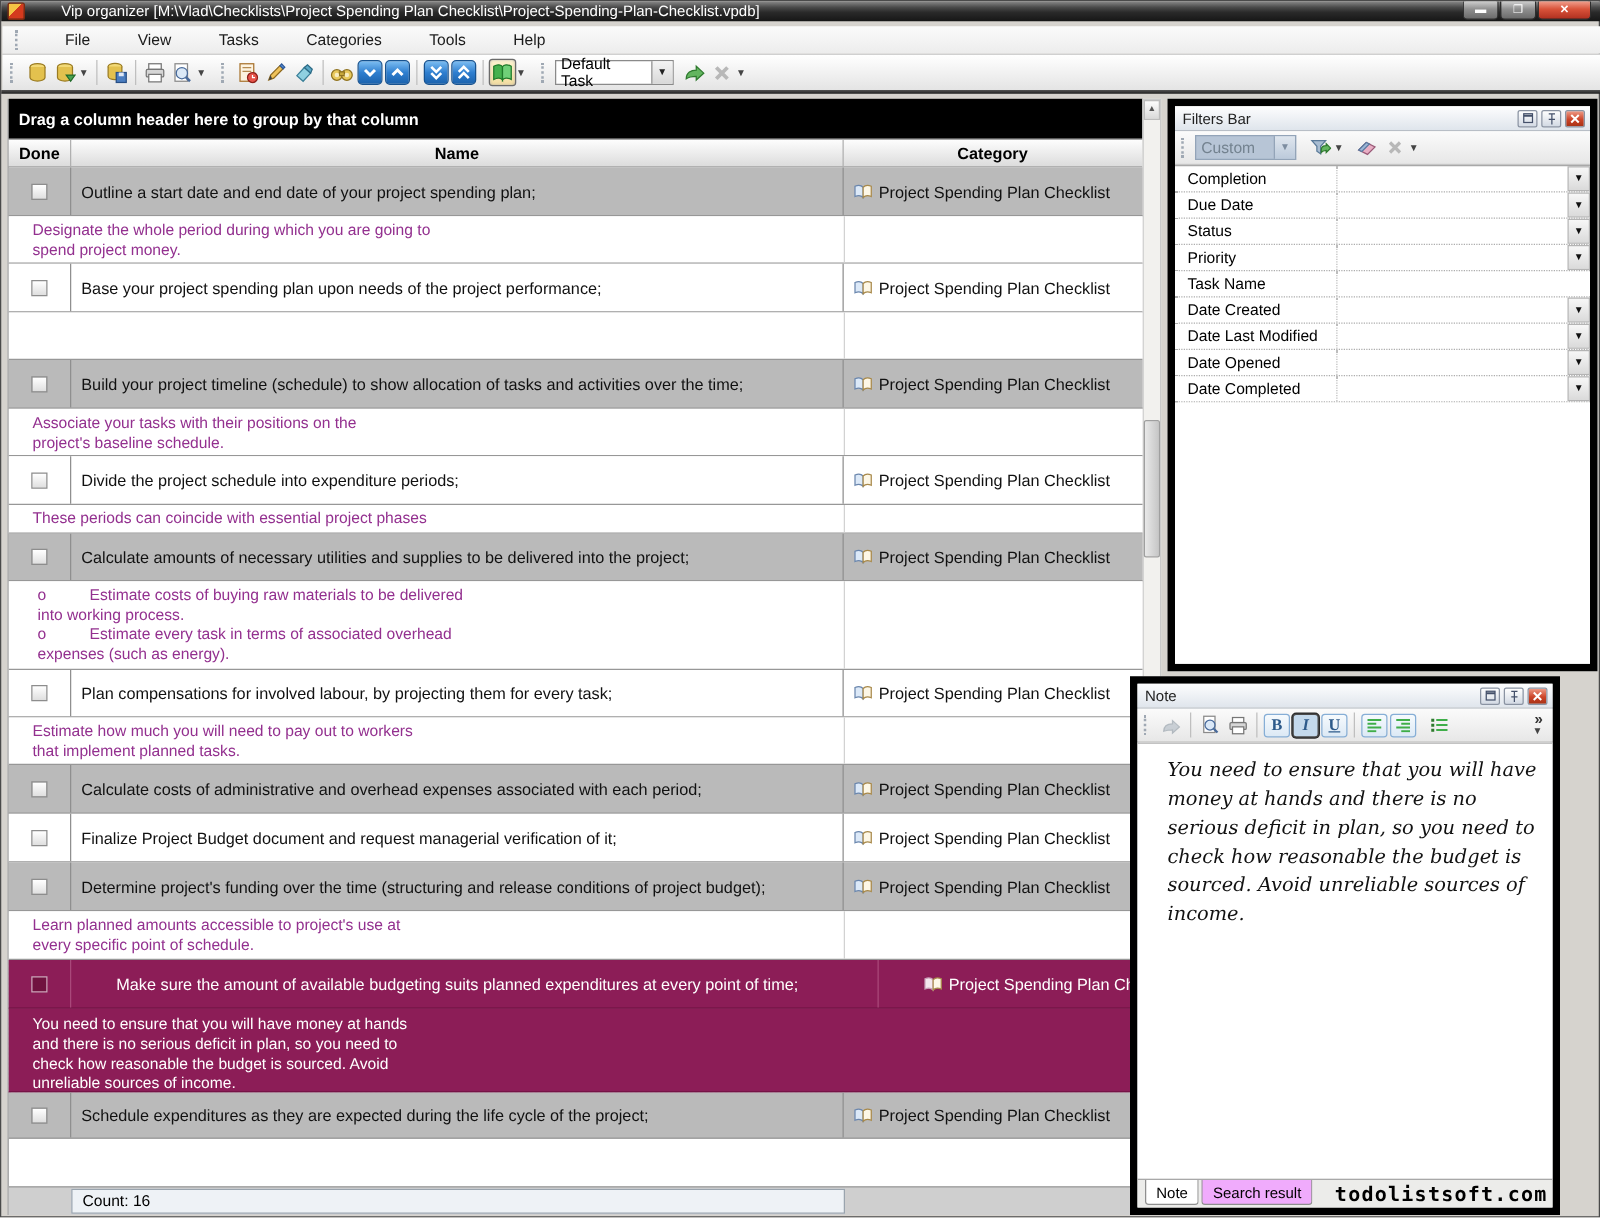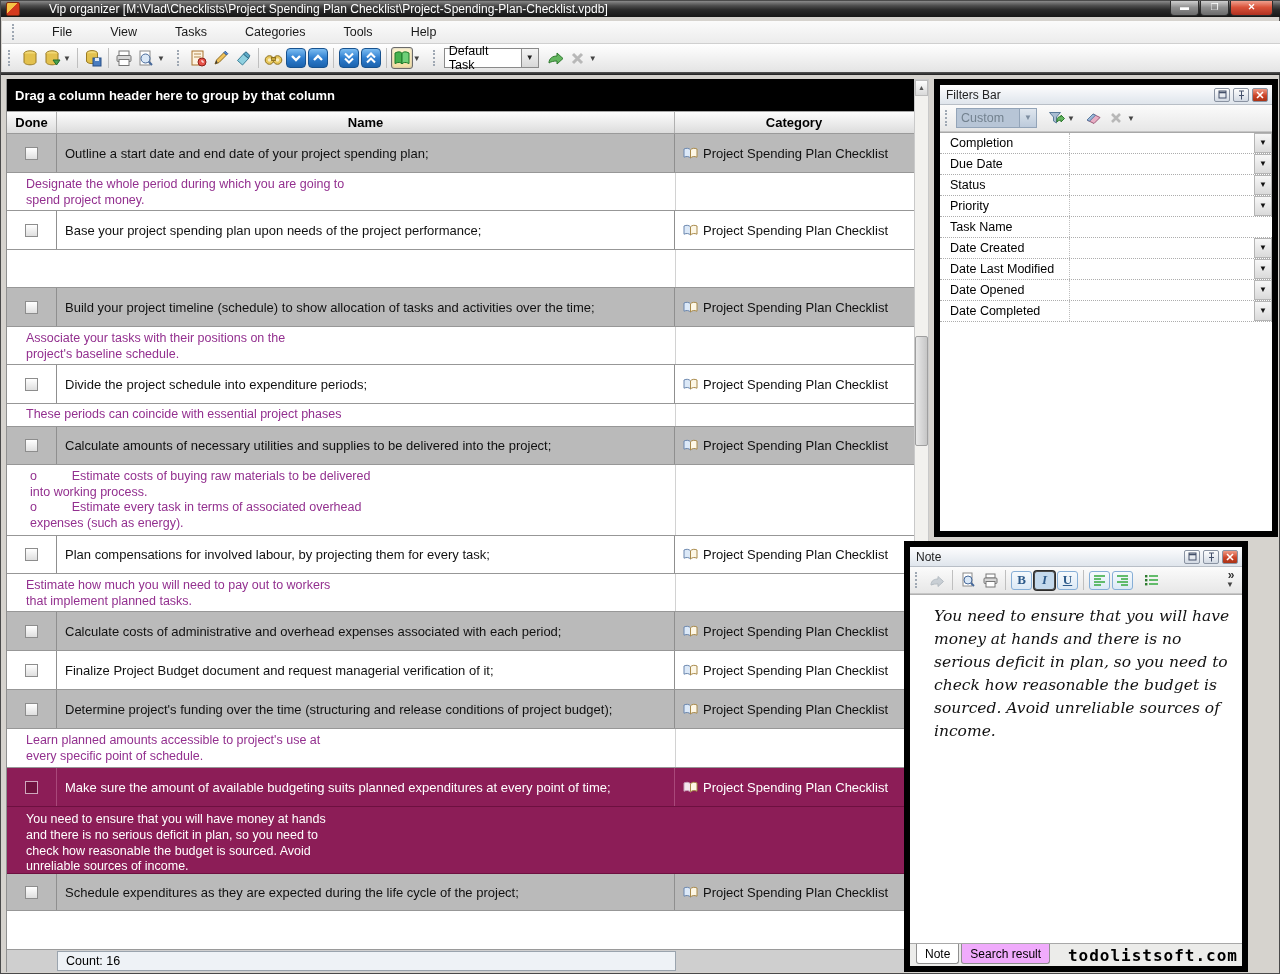--- a/index.html
+++ b/index.html
@@ -59,21 +59,21 @@
   .trow .cell { display:flex; align-items:center; }
   .trow .cell.c-done { justify-content:center; border-right:1px solid #8f8f8f; }
   .trow .cell.c-name { padding-left:8px; border-right:1px solid #8f8f8f; }
   .trow .cell.c-cat  { padding-left:8px; gap:5px;text-align:right; }
   .checkbox { width:13px; height:13px; border:1px solid #8d8d8d; background:linear-gradient(#fff,#dfdfdf); }
   .noterow { background:#fff; border-bottom:1px solid #979797; position:relative; }
   .noterow .txt { white-space:pre-wrap; color:#93308f; font-size:12.5px; line-height:15.5px; padding:4px 4px 3px 19px; }
   .noterow .vline { position:absolute; left:668px; top:0; bottom:0; width:1px; background:#d2d2d2; }
 
   .selwrap { outline:2px dotted #dba8c6; outline-offset:-2px; }
-  .trow.sel { background:#8c1d57; color:#fff; }
+  .trow.sel { background:#8c1d57; color:#fff;gap:28px; }
   .trow.sel.task { border-bottom:1px solid #6d1040; }
   .trow.sel .cell.c-done, .trow.sel .cell.c-name { border-right:1px solid #a9487a; }
   .trow.sel .checkbox { background:#70123f; border-color:#cfa7bd; }
   .noterow.sel { background:#8c1d57; border-bottom:1px solid #6d1040; }
   .noterow.sel .txt { color:#fff; line-height:15.8px; padding-top:5px; }
 
   .tfooter { margin-top:auto; height:23px; background:#cfcfcf; border-top:1px solid #9a9a9a; position:relative; flex:none; }
   .countbox { position:absolute; left:50px; top:1px; width:619px; height:20px; background:#eef2f6;
     border:1px solid #9aa4ae; font-size:12.5px; display:flex; align-items:center; padding-left:8px; }
 

